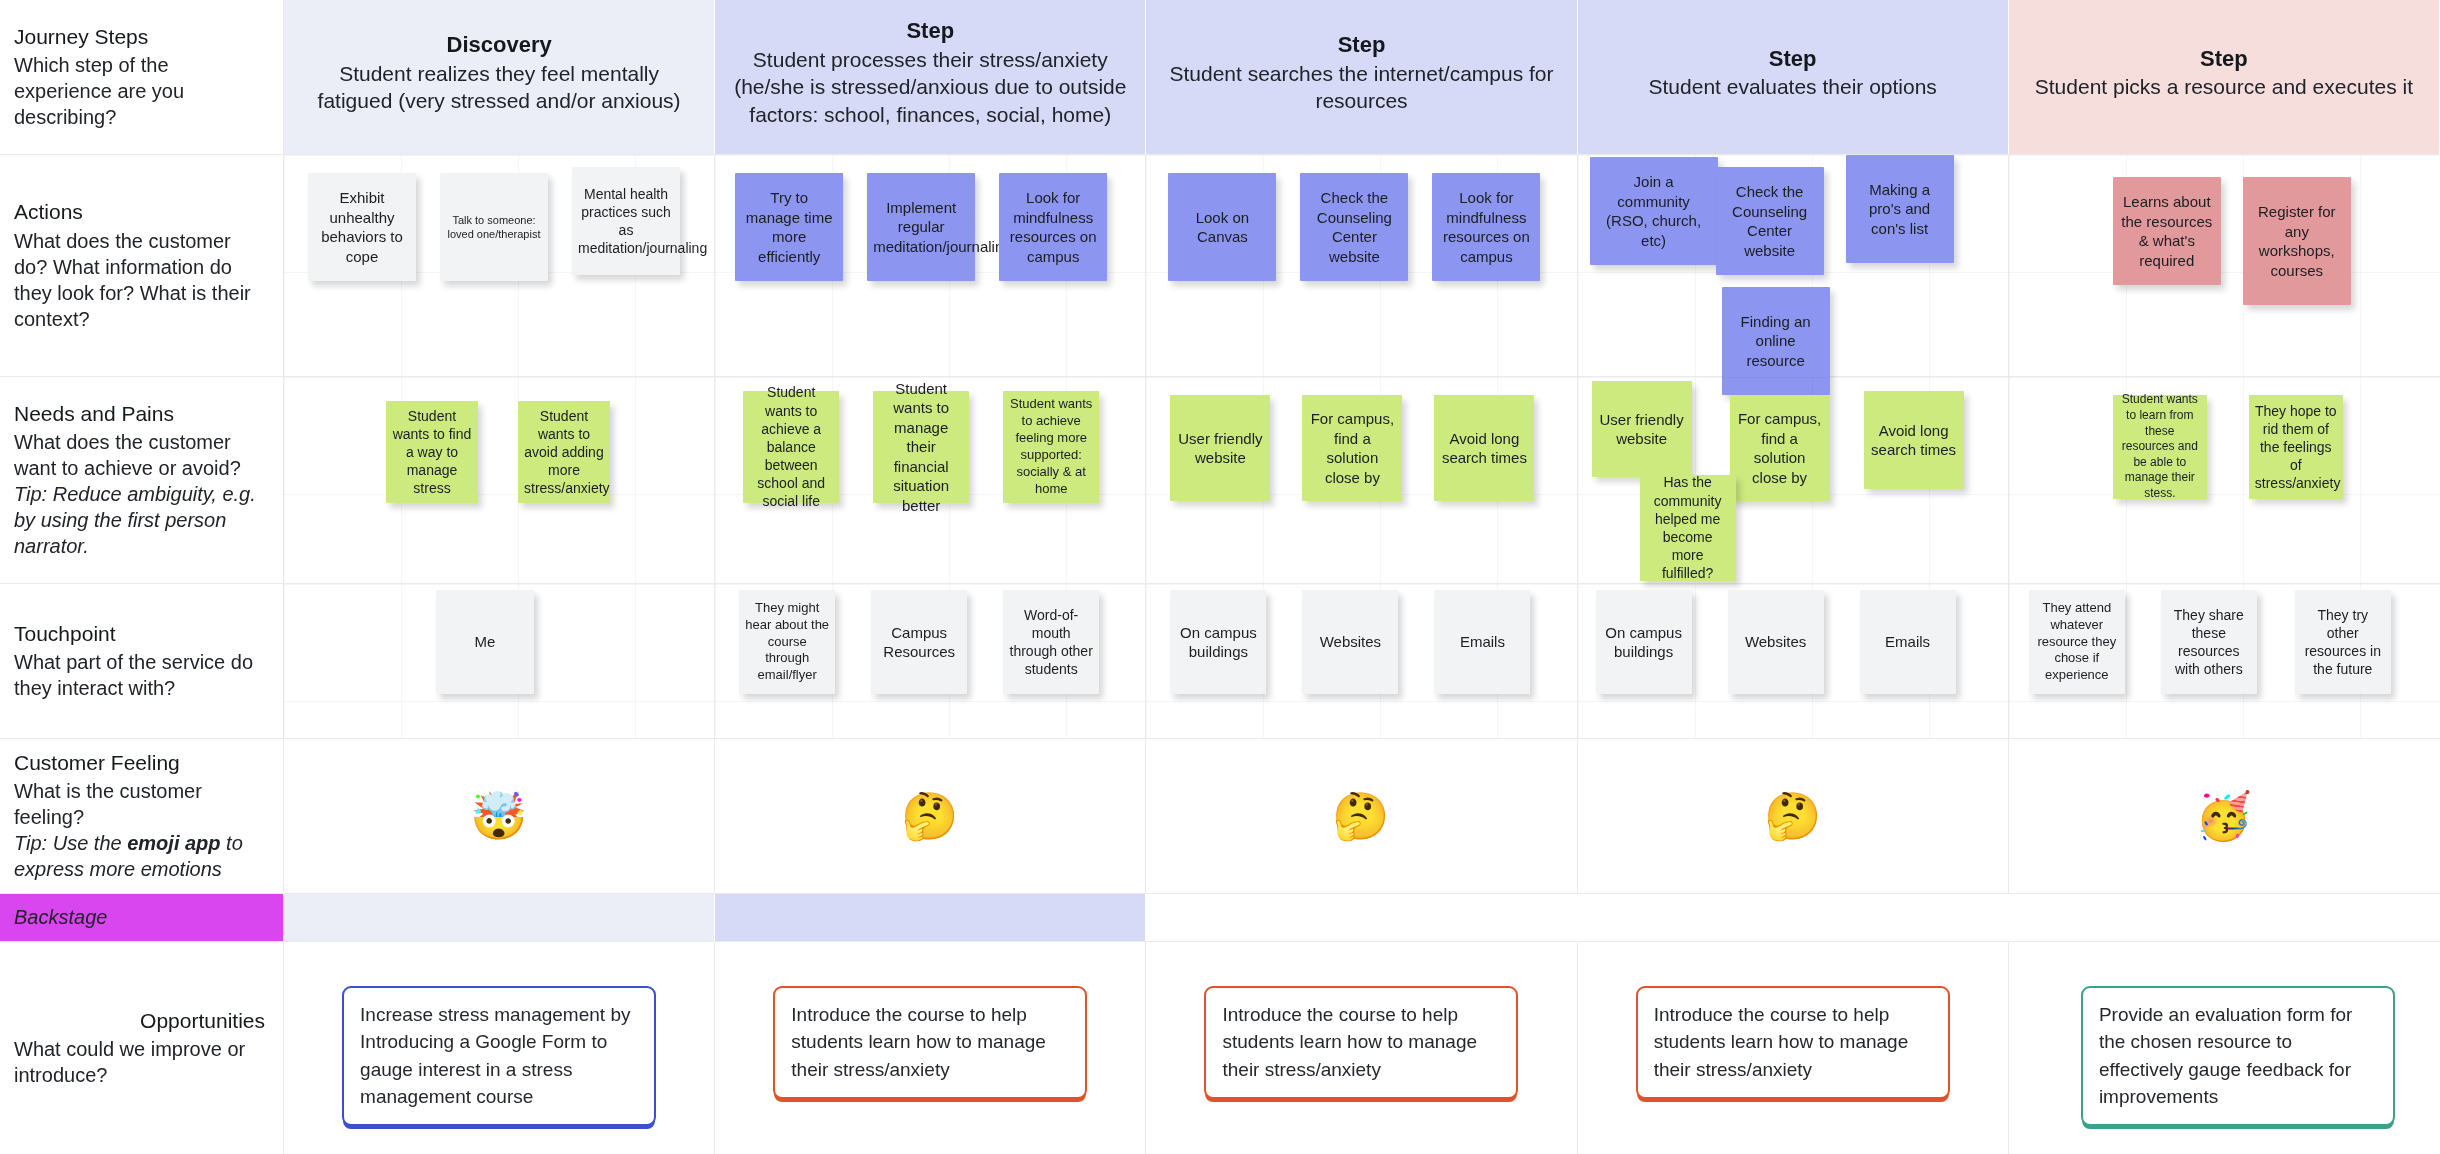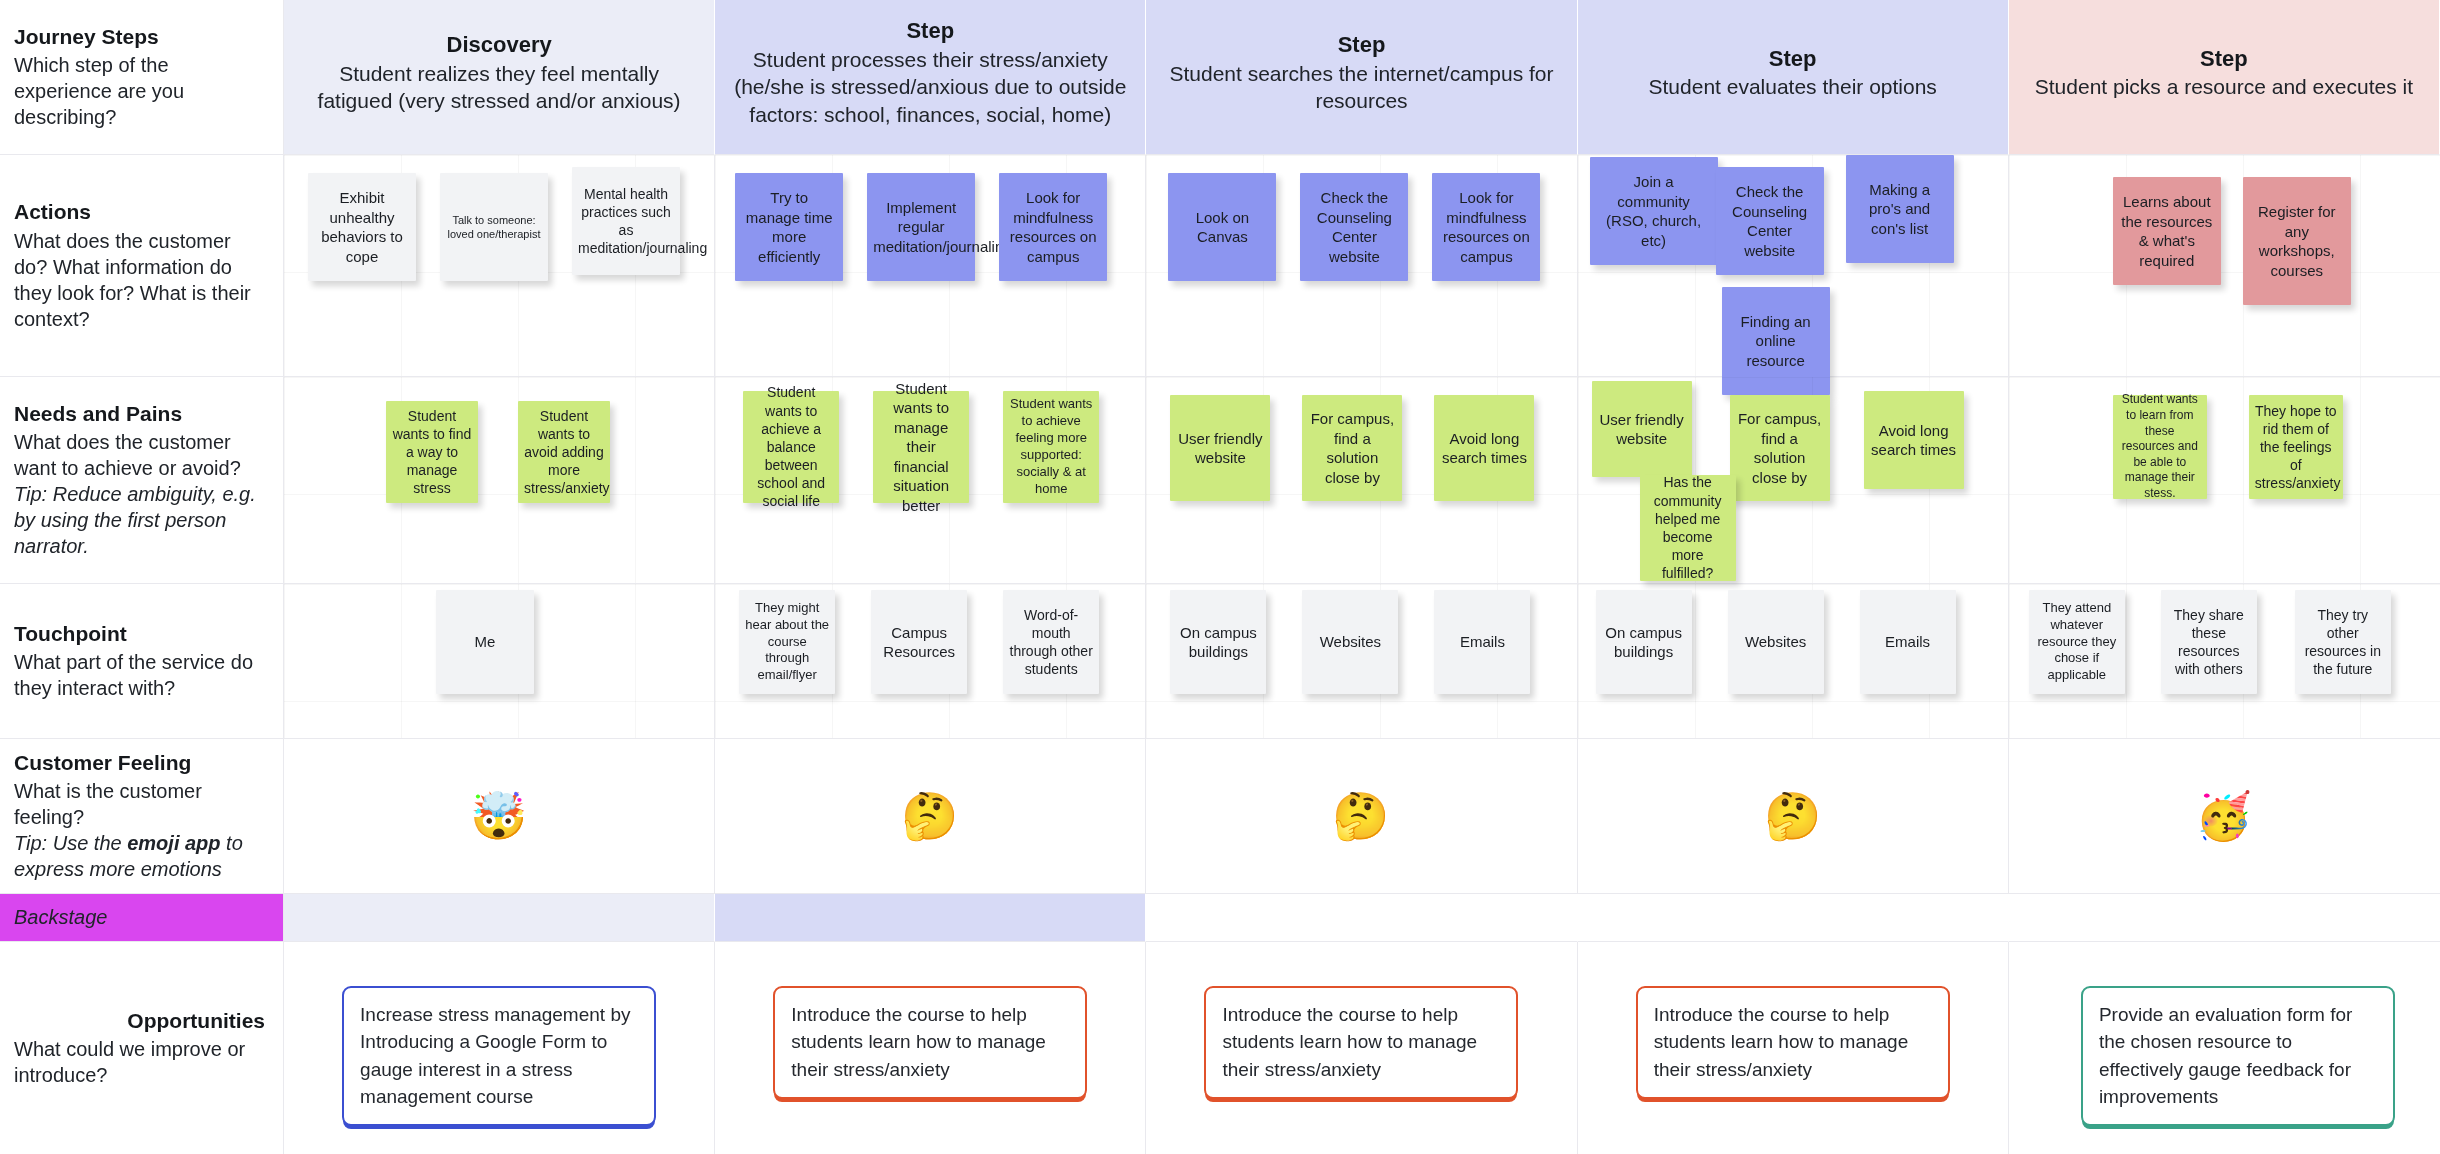--- a/index.html
+++ b/index.html
@@ -38,21 +38,21 @@
   .rowlabel {
     padding: 0 18px 0 14px;
     display: flex;
     flex-direction: column;
     justify-content: center;
     border-right: 1px solid #e9e9ee;
     border-bottom: 1px solid #e9e9ee;
     background: #fff;
   }
   .rowlabel .title {
-    font-weight: bold;
+    font-weight: normal;
     font-size: 21px;
     line-height: 1.28;
     margin-bottom: 2px;
     color: #15181c;
   }
   .rowlabel .desc {
     font-size: 20px;
     line-height: 1.30;
     color: #20242a;
   }
@@ -396,21 +396,21 @@
           </div>
         <div class="note white" style="left:282px;top:6px;width:96px;height:104px;font-size:15px;">
             <span>Emails</span>
           </div>
       </div>
     </div>
     <div class="cell lastcol">
         <div class="faintgrid"></div>
       <div class="notes">
         <div class="note white" style="left:20px;top:6px;width:96px;height:104px;font-size:13px;">
-            <span>They attend whatever resource they chose if applicable</span>
+            <span>They attend whatever resource they chose if experience</span>
           </div>
         <div class="note white" style="left:152px;top:6px;width:96px;height:104px;font-size:14px;">
             <span>They share these resources with others</span>
           </div>
         <div class="note white" style="left:286px;top:6px;width:96px;height:104px;font-size:14px;">
             <span>They try other resources in the future</span>
           </div>
       </div>
     </div>
 

